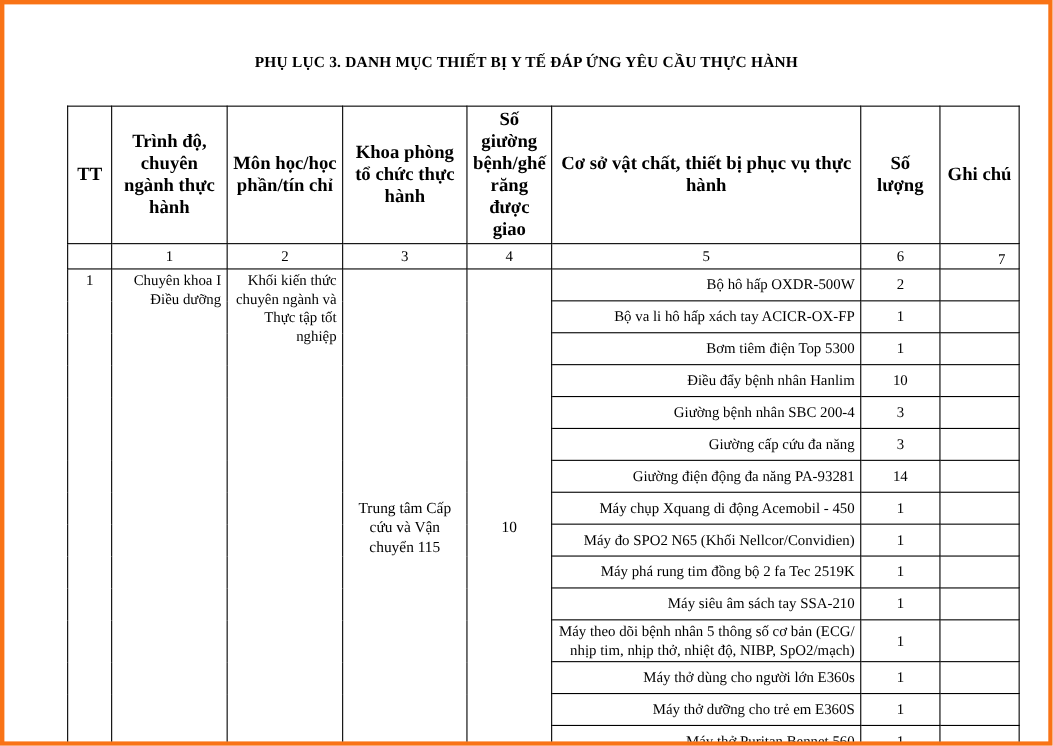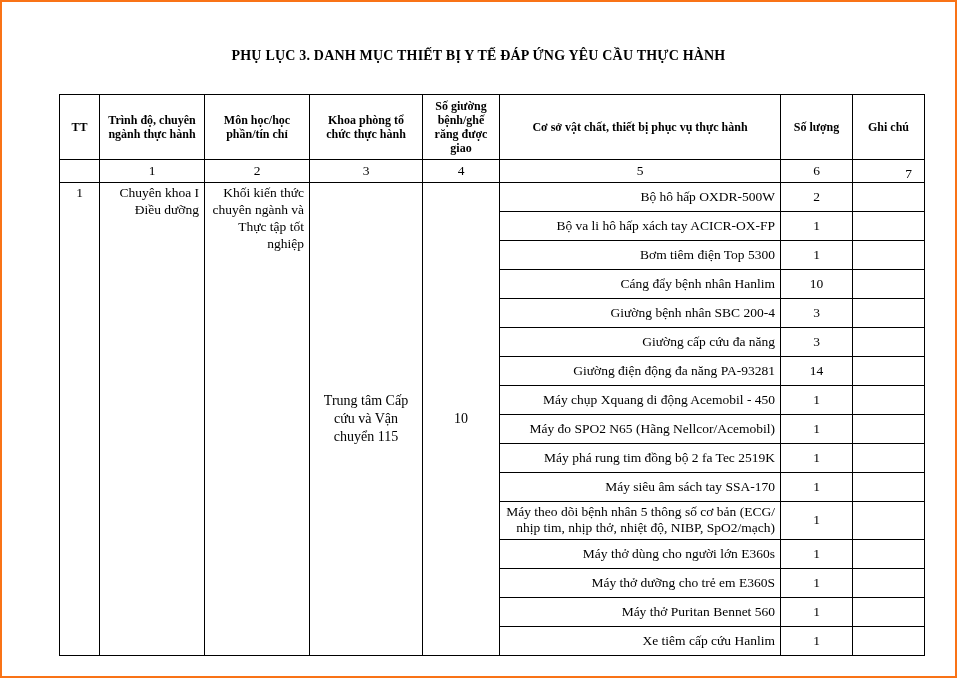--- a/index.html
+++ b/index.html
@@ -2,21 +2,21 @@
 <html><head>
 <meta charset="utf-8">
 <style>
   html, body { margin: 0; padding: 0; background: #e8e8e8; }
   .page {
     position: relative;
     box-sizing: border-box;
     width: 957px;
     height: 678px;
     background: #ffffff;
-    border: 2px solid #f97316;
+    border: 4px solid #f97316;
     font-family: "Liberation Serif", serif;
     color: #000000;
     overflow: hidden;
   }
   .doc-title {
     position: absolute;
     top: 46px;
     left: 0;
     width: 100%;
     text-align: center;
@@ -31,21 +31,21 @@
     width: 865px;
     border-collapse: collapse;
     table-layout: fixed;
   }
   table.appendix th, table.appendix td {
     border: 1px solid #000000;
     padding: 2px 5px;
     overflow: hidden;
   }
   th.hdr {
-    font-size: 12px;
+    font-size: 17px;
     font-weight: bold;
     text-align: center;
     vertical-align: middle;
     line-height: 1.18;
     height: 60px;
     padding: 2px 3px;
   }
   tr.num-row td {
     height: 20px;
     text-align: center;
@@ -147,21 +147,21 @@
       <td class="equip-name">Bộ va li hô hấp xách tay ACICR-OX-FP</td>
       <td class="equip-qty">1</td>
       <td class="equip-note"></td>
     </tr>
     <tr class="equip-row">
       <td class="equip-name">Bơm tiêm điện Top 5300</td>
       <td class="equip-qty">1</td>
       <td class="equip-note"></td>
     </tr>
     <tr class="equip-row">
-      <td class="equip-name">Cáng đẩy bệnh nhân Hanlim</td>
+      <td class="equip-name">Điều đẩy bệnh nhân Hanlim</td>
       <td class="equip-qty">10</td>
       <td class="equip-note"></td>
     </tr>
     <tr class="equip-row">
       <td class="equip-name">Giường bệnh nhân SBC 200-4</td>
       <td class="equip-qty">3</td>
       <td class="equip-note"></td>
     </tr>
     <tr class="equip-row">
       <td class="equip-name">Giường cấp cứu đa năng</td>
@@ -172,31 +172,31 @@
       <td class="equip-name">Giường điện động đa năng PA-93281</td>
       <td class="equip-qty">14</td>
       <td class="equip-note"></td>
     </tr>
     <tr class="equip-row">
       <td class="equip-name">Máy chụp Xquang di động Acemobil - 450</td>
       <td class="equip-qty">1</td>
       <td class="equip-note"></td>
     </tr>
     <tr class="equip-row">
-      <td class="equip-name">Máy đo SPO2 N65 (Hãng Nellcor/Acemobil)</td>
+      <td class="equip-name">Máy đo SPO2 N65 (Khối Nellcor/Convidien)</td>
       <td class="equip-qty">1</td>
       <td class="equip-note"></td>
     </tr>
     <tr class="equip-row">
       <td class="equip-name">Máy phá rung tim đồng bộ 2 fa Tec 2519K</td>
       <td class="equip-qty">1</td>
       <td class="equip-note"></td>
     </tr>
     <tr class="equip-row">
-      <td class="equip-name">Máy siêu âm sách tay SSA-170</td>
+      <td class="equip-name">Máy siêu âm sách tay SSA-210</td>
       <td class="equip-qty">1</td>
       <td class="equip-note"></td>
     </tr>
     <tr class="equip-row">
       <td class="equip-name">Máy theo dõi bệnh nhân 5 thông số cơ bản (ECG/ nhịp tim, nhịp thở, nhiệt độ, NIBP, SpO2/mạch)</td>
       <td class="equip-qty">1</td>
       <td class="equip-note"></td>
     </tr>
     <tr class="equip-row">
       <td class="equip-name">Máy thở dùng cho người lớn E360s</td>

